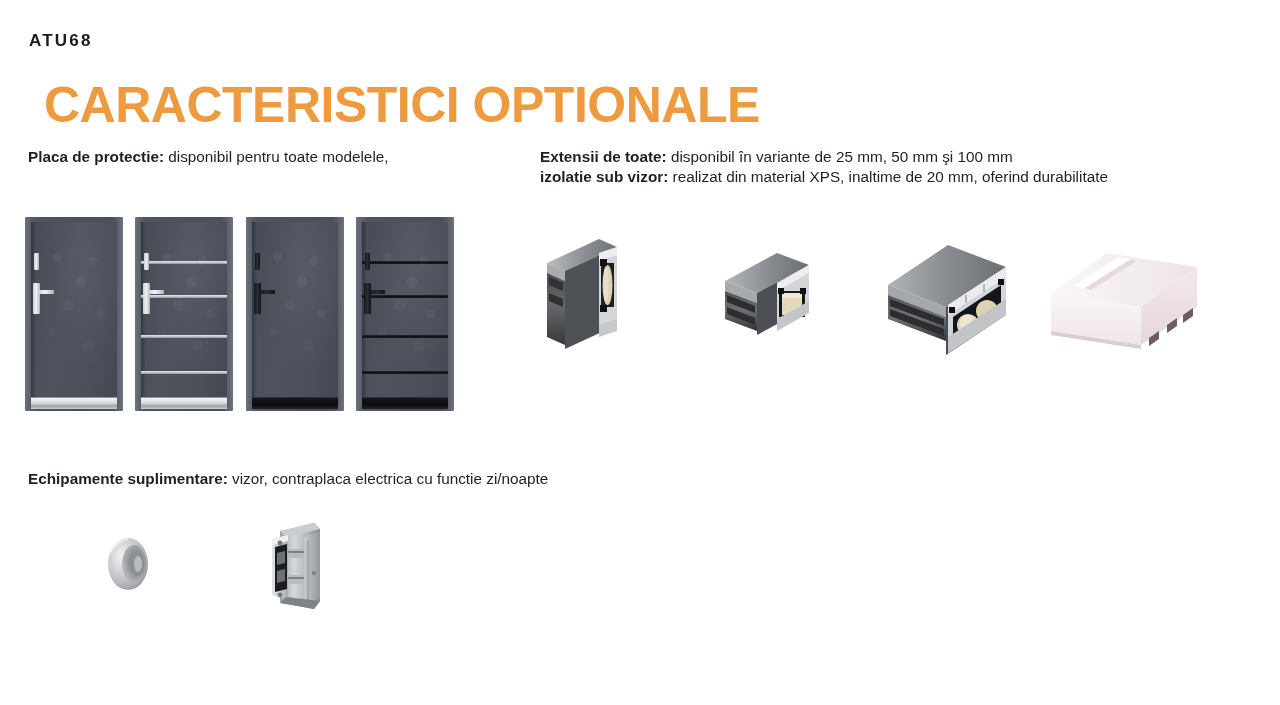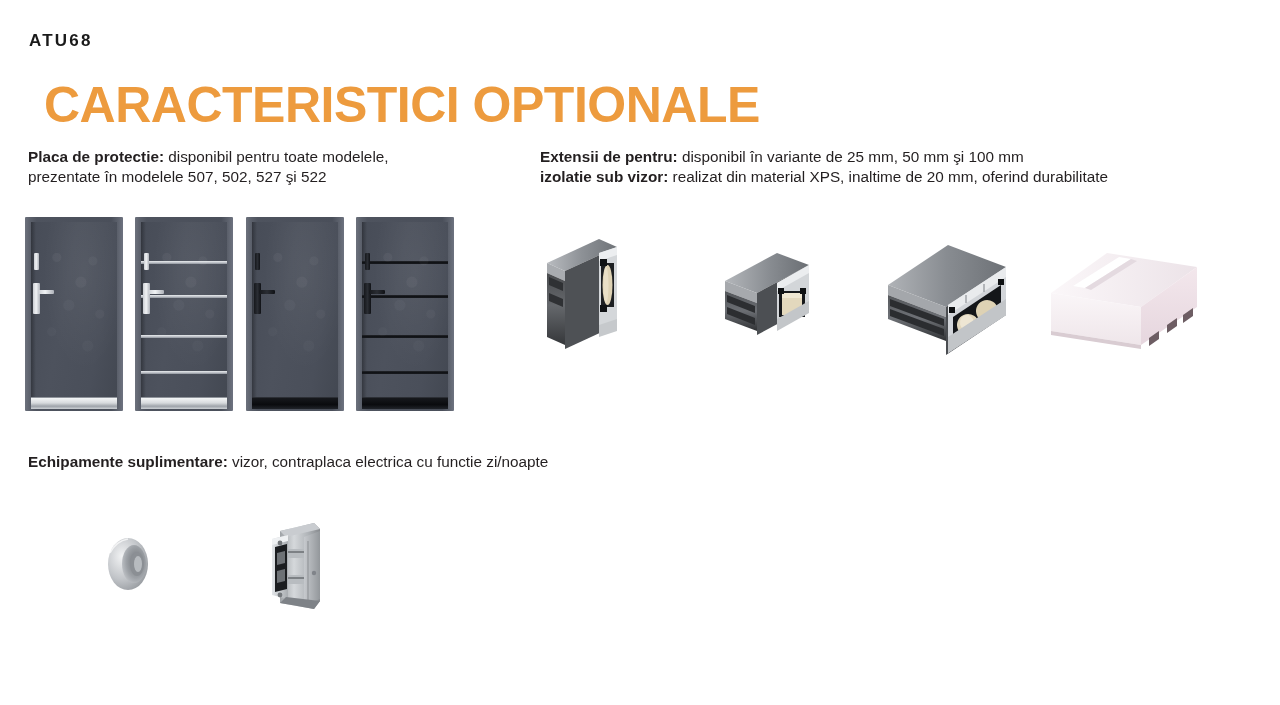--- a/index.html
+++ b/index.html
@@ -45,21 +45,21 @@
     position: absolute;
     font-size: 15.3px;
     line-height: 1.33;
     color: #231f20;
   }
   .spec-block p { margin: 0; }
   .spec-block b { font-weight: bold; }
 
   #spec-left  { left: 28px;  top: 147px; width: 500px; }
   #spec-right { left: 540px; top: 147px; width: 720px; }
-  #spec-bottom{ left: 28px;  top: 452px; width: 800px; }
+  #spec-bottom{ left: 28px;  top: 469px; width: 800px; }
 
   
   .door-row {
     position: absolute;
     left: 25px;
     top: 217px;
     width: 430px;
     height: 194px;
   }
   .door {
@@ -202,26 +202,25 @@
 <body>
 
 <div class="model-code">ATU68</div>
 
 <h1 class="page-title">CARACTERISTICI OPTIONALE</h1>
 
 <div class="spec-block" id="spec-left">
   <p>
     <b>Placa de protectie:</b><span> disponibil pentru toate modelele,</span>
   </p>
-  <p>prezentate în modelele 507, 502, 527 şi 522</p>
 </div>
 
 <div class="spec-block" id="spec-right">
   <p>
-    <b>Extensii de pentru:</b><span> disponibil în variante de 25 mm, 50 mm şi 100 mm</span>
+    <b>Extensii de toate:</b><span> disponibil în variante de 25 mm, 50 mm şi 100 mm</span>
   </p>
   <p>
     <b>izolatie sub vizor:</b><span> realizat din material XPS, inaltime de 20 mm, oferind durabilitate</span>
   </p>
 </div>
 
 <div class="spec-block" id="spec-bottom">
   <p>
     <b>Echipamente suplimentare:</b><span> vizor, contraplaca electrica cu functie zi/noapte</span>
   </p>

